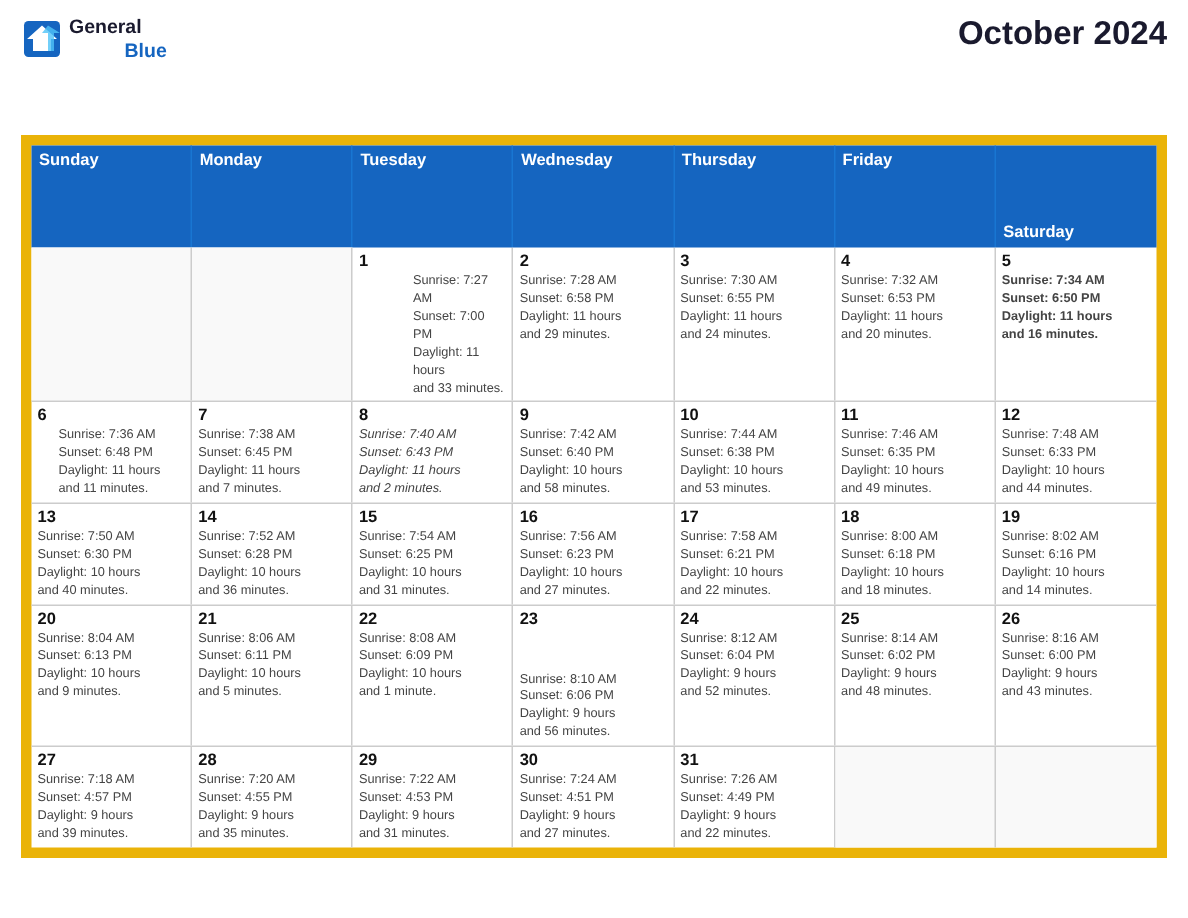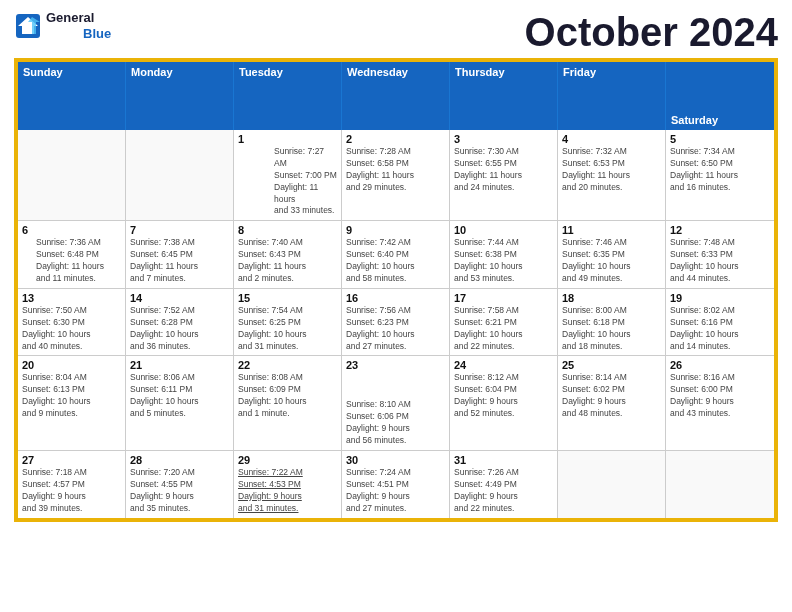--- a/index.html
+++ b/index.html
@@ -9,20 +9,21 @@
       font-family: Arial, sans-serif;
       background: #fff;
       overflow: hidden;
     }
     .page {
       width: 792px;
       height: 432px;
       padding: 10px 14px;
       display: flex;
       flex-direction: column;
+      gap: 45px;
     }
     .header {
       display: flex;
       align-items: flex-start;
       justify-content: space-between;
       margin-bottom: 4px;
     }
     .logo {
       display: flex;
       align-items: center;
@@ -41,34 +42,34 @@
       padding-left: 37px;
     }
     .logo-icon {
       width: 28px;
       height: 28px;
     }
     .title-block {
       text-align: right;
     }
     .month-title {
-      font-size: 40px;
+      font-size: 22px;
       font-weight: bold;
       color: #1a1a2e;
       line-height: 1.1;
     }
     .location {
       font-size: 13px;
       color: #333;
     }
     .calendar {
       flex: 1;
       display: flex;
       flex-direction: column;
-      border: 4px solid #eab308;
+      border: 7px solid #eab308;
     }
     .cal-header {
       display: grid;
       grid-template-columns: repeat(7, 1fr);
       background: #1565c0;
     }
     .cal-header-cell {
       color: #fff;
       font-size: 11px;
       font-weight: bold;
@@ -170,21 +171,21 @@
           </div>
           <div class="cal-cell">
             <div class="cell-day">4</div>
             <div class="cell-info" style="white-space: pre-line;">Sunrise: 7:32 AM
 Sunset: 6:53 PM
 Daylight: 11 hours
 and 20 minutes.</div>
           </div>
           <div class="cal-cell">
             <div class="cell-day">5</div>
-            <div class="cell-info" style="white-space: pre-line;">Sunrise: 7:34 AM
+            <div class="cell-info" style="white-space: pre-line; font-weight: bold;">Sunrise: 7:34 AM
 Sunset: 6:50 PM
 Daylight: 11 hours
 and 16 minutes.</div>
           </div>
         </div>
         <div class="cal-row">
           <div class="cal-cell">
             <div class="cell-day">6</div>
             <div class="cell-info" style="white-space: pre-line; margin-left: 14px;">Sunrise: 7:36 AM
 Sunset: 6:48 PM
@@ -193,21 +194,21 @@
           </div>
           <div class="cal-cell">
             <div class="cell-day">7</div>
             <div class="cell-info" style="white-space: pre-line;">Sunrise: 7:38 AM
 Sunset: 6:45 PM
 Daylight: 11 hours
 and 7 minutes.</div>
           </div>
           <div class="cal-cell">
             <div class="cell-day">8</div>
-            <div class="cell-info" style="white-space: pre-line;">Sunrise: 7:40 AM
+            <div class="cell-info" style="white-space: pre-line; font-style: italic;">Sunrise: 7:40 AM
 Sunset: 6:43 PM
 Daylight: 11 hours
 and 2 minutes.</div>
           </div>
           <div class="cal-cell">
             <div class="cell-day">9</div>
             <div class="cell-info" style="white-space: pre-line;">Sunrise: 7:42 AM
 Sunset: 6:40 PM
 Daylight: 10 hours
 and 58 minutes.</div>
@@ -346,21 +347,21 @@
           </div>
           <div class="cal-cell">
             <div class="cell-day">28</div>
             <div class="cell-info" style="white-space: pre-line;">Sunrise: 7:20 AM
 Sunset: 4:55 PM
 Daylight: 9 hours
 and 35 minutes.</div>
           </div>
           <div class="cal-cell">
             <div class="cell-day">29</div>
-            <div class="cell-info" style="white-space: pre-line; text-decoration: underline;">Sunrise: 7:22 AM
+            <div class="cell-info" style="white-space: pre-line;">Sunrise: 7:22 AM
 Sunset: 4:53 PM
 Daylight: 9 hours
 and 31 minutes.</div>
           </div>
           <div class="cal-cell">
             <div class="cell-day">30</div>
             <div class="cell-info" style="white-space: pre-line;">Sunrise: 7:24 AM
 Sunset: 4:51 PM
 Daylight: 9 hours
 and 27 minutes.</div>

